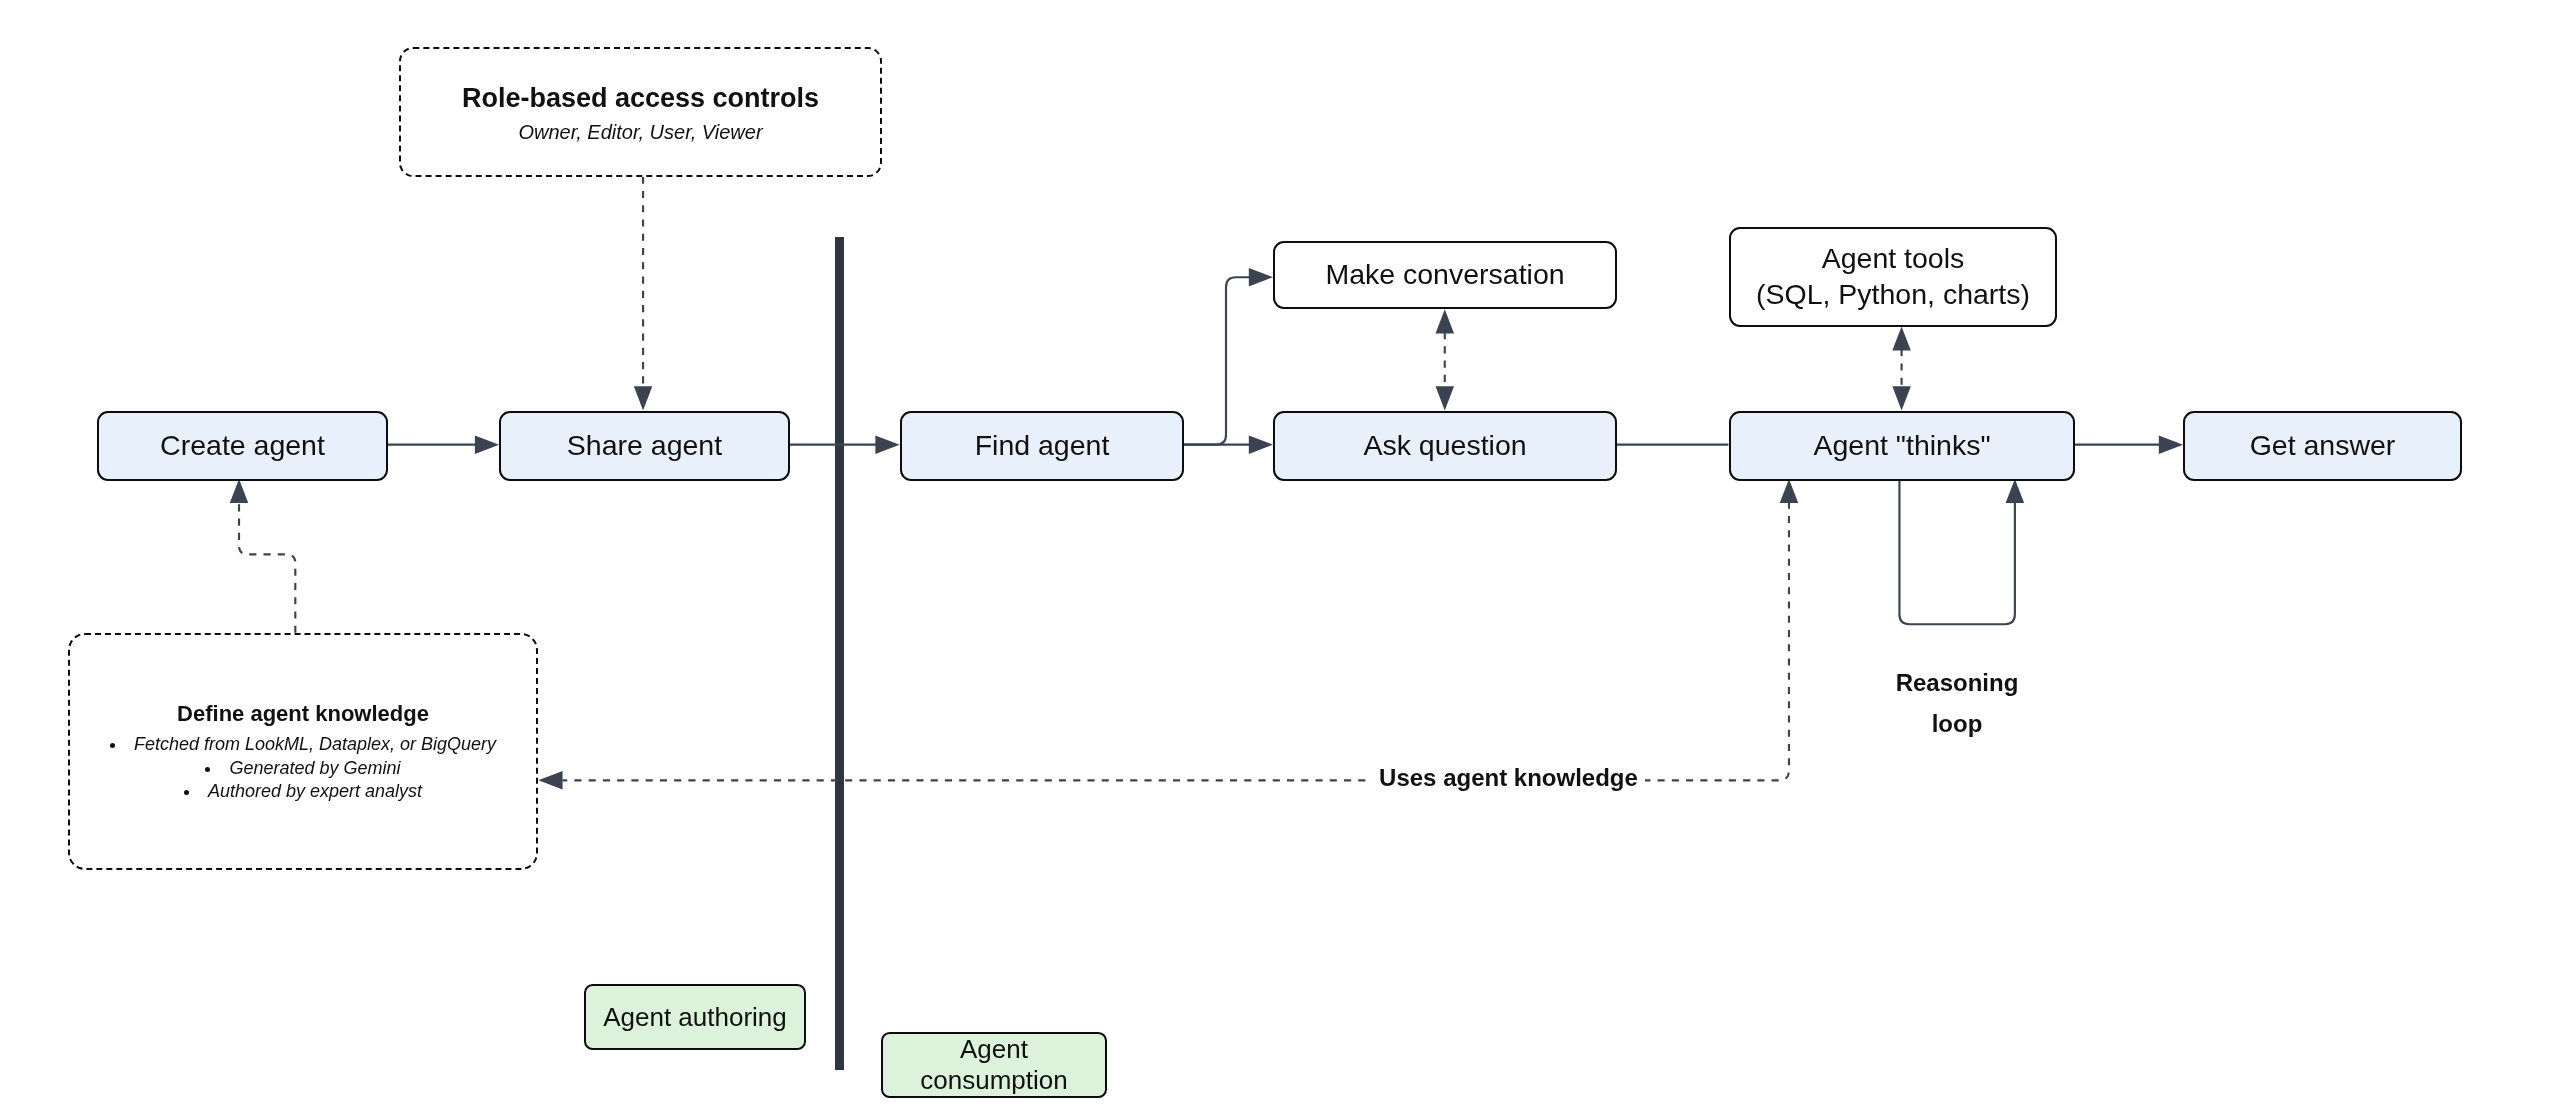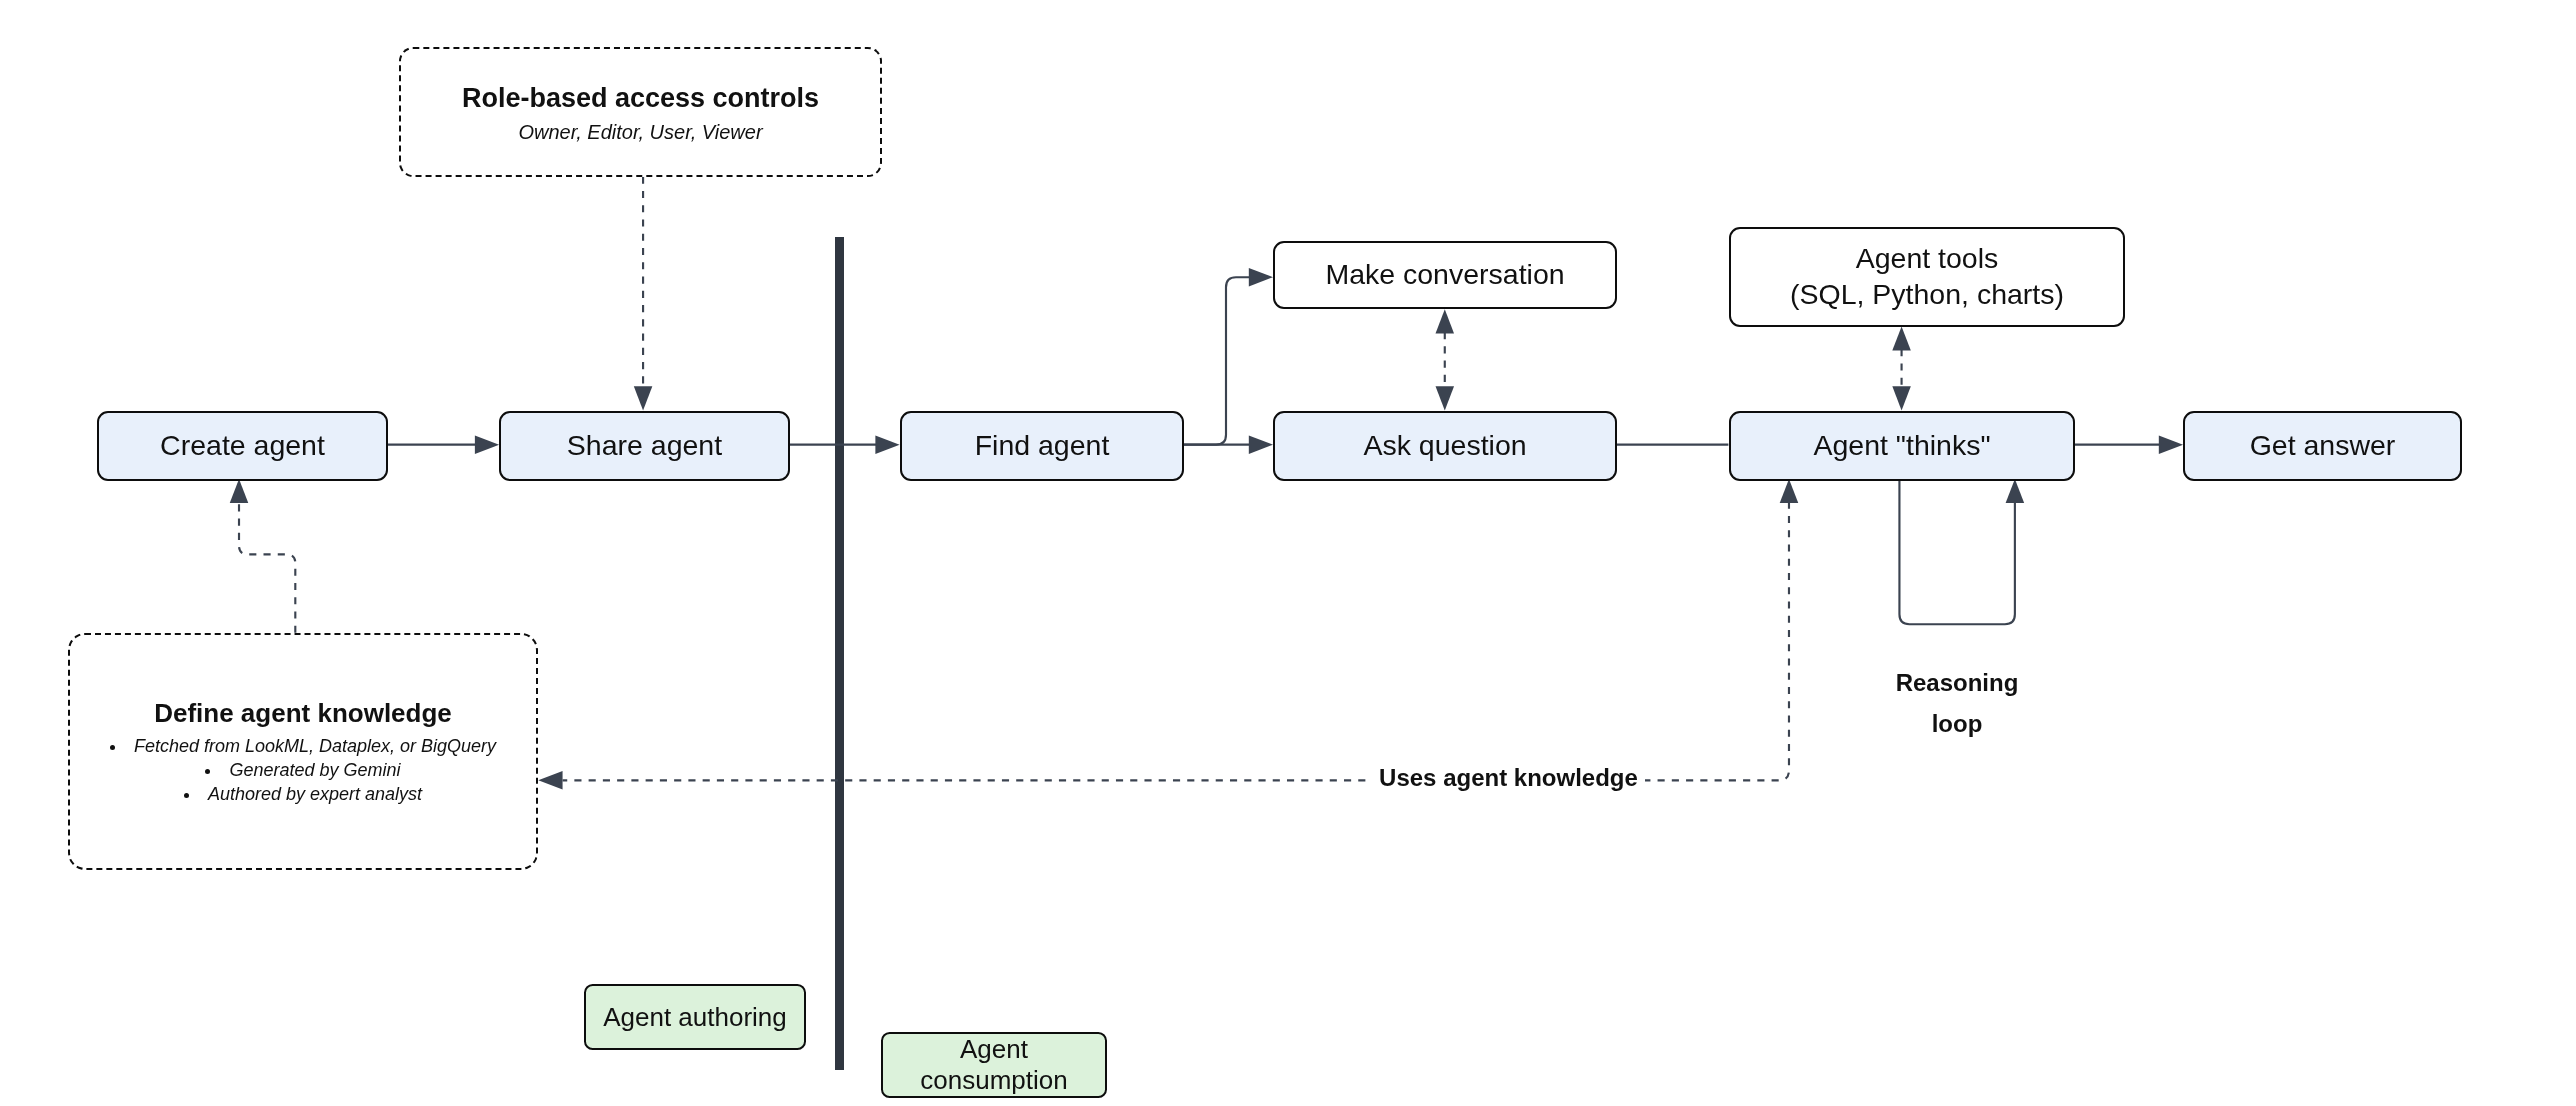--- a/index.html
+++ b/index.html
@@ -42,21 +42,21 @@
     background:var(--node-fill-white);
     border:2.1px dashed var(--border);
     border-radius:14.3px;
     box-sizing:border-box;
     display:flex;flex-direction:column;align-items:center;justify-content:center;
     text-align:center;
   }
   .dashed-box .title{font-weight:bold;font-size:27px;line-height:1.5;}
   .dashed-box .subtitle{font-style:italic;font-size:20px;line-height:1.4;}
   .dashed-box.knowledge{border-width:2.9px;border-radius:17px;}
-  .dashed-box.knowledge .title{font-size:26px;line-height:1.35;}
+  .dashed-box.knowledge .title{font-size:22px;line-height:1.35;}
   .knowledge-list{
     margin:4.3px 0 0 0;padding:0 20px;list-style:disc inside;
     font-style:italic;font-size:18px;line-height:1.33;width:399px;
   }
   .knowledge-list li{text-align:center;}
 
   .divider{position:absolute;background:var(--divider);}
 
   .float-label{
     position:absolute;font-weight:bold;font-size:24px;text-align:center;
@@ -129,21 +129,21 @@
       <li>Generated by Gemini</li>
       <li>Authored by expert analyst</li>
     </ul>
   </div>
 
   <div class="node" style="left:97px;top:411px;width:291px;height:70px;text-align:center;">Create agent</div>
   <div class="node" style="left:499px;top:411px;width:291px;height:70px;">Share agent</div>
   <div class="node" style="left:900px;top:411px;width:284px;height:70px;">Find agent</div>
   <div class="node white" style="left:1273px;top:241px;width:344px;height:68px;">Make conversation</div>
   <div class="node" style="left:1273px;top:411px;width:344px;height:70px;">Ask question</div>
-  <div class="node white" style="left:1729px;top:227px;width:396px;height:100px;">Agent tools
+  <div class="node white" style="left:1729px;top:227px;width:328px;height:100px;">Agent tools
 (SQL, Python, charts)</div>
   <div class="node" style="left:1729px;top:411px;width:346px;height:70px;">Agent "thinks"</div>
   <div class="node" style="left:2183px;top:411px;width:279px;height:70px;">Get answer</div>
 
   <div class="float-label" style="left:1850px;top:663px;width:214px;">Reasoning
 loop</div>
   <div class="float-label masked" style="left:1372px;top:761px;">Uses agent knowledge</div>
 
   <div class="zone" style="left:584px;top:984px;width:222px;height:66px;">Agent authoring</div>
   <div class="zone" style="left:881px;top:1032px;width:226px;height:66px;">Agent consumption</div>

